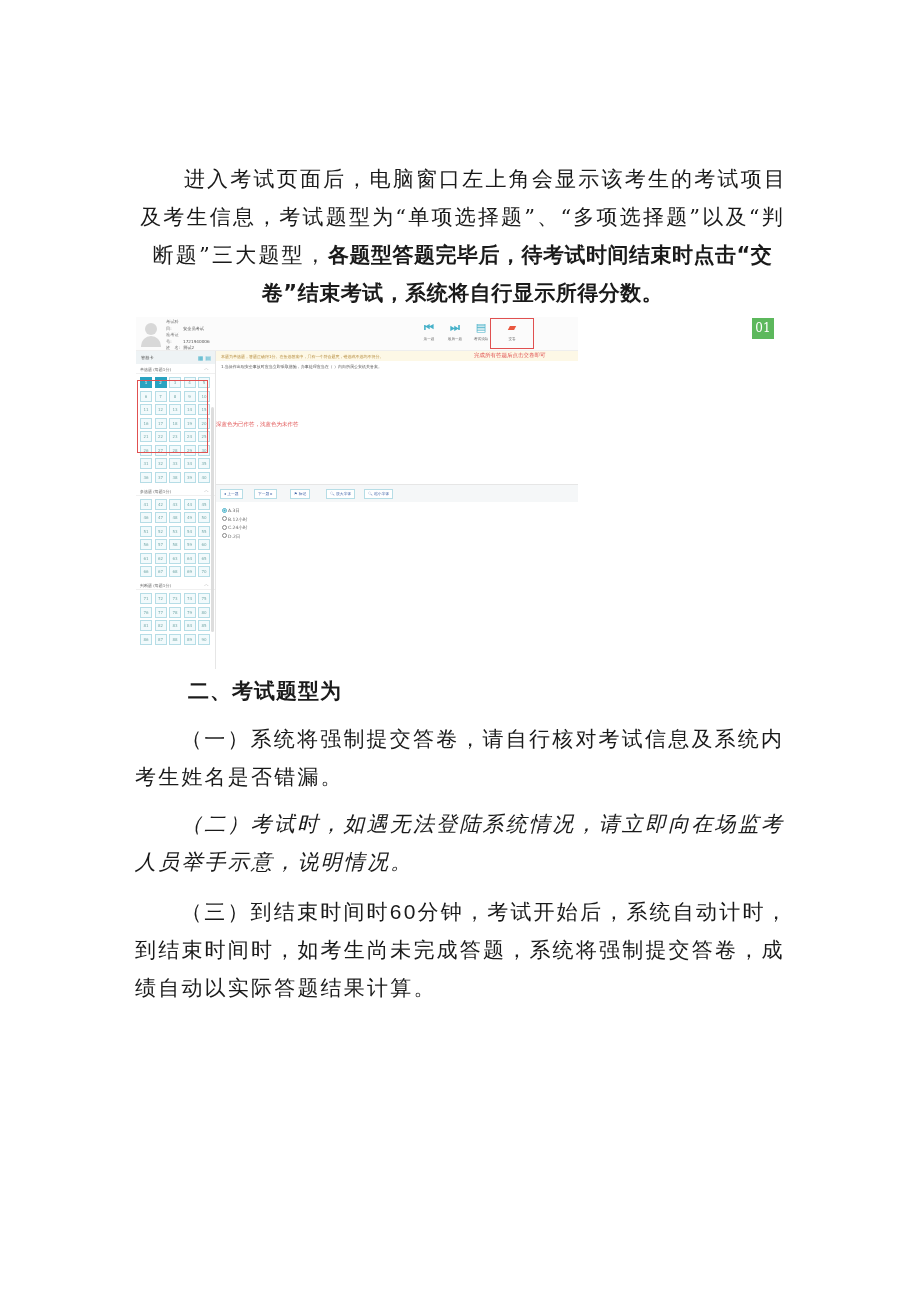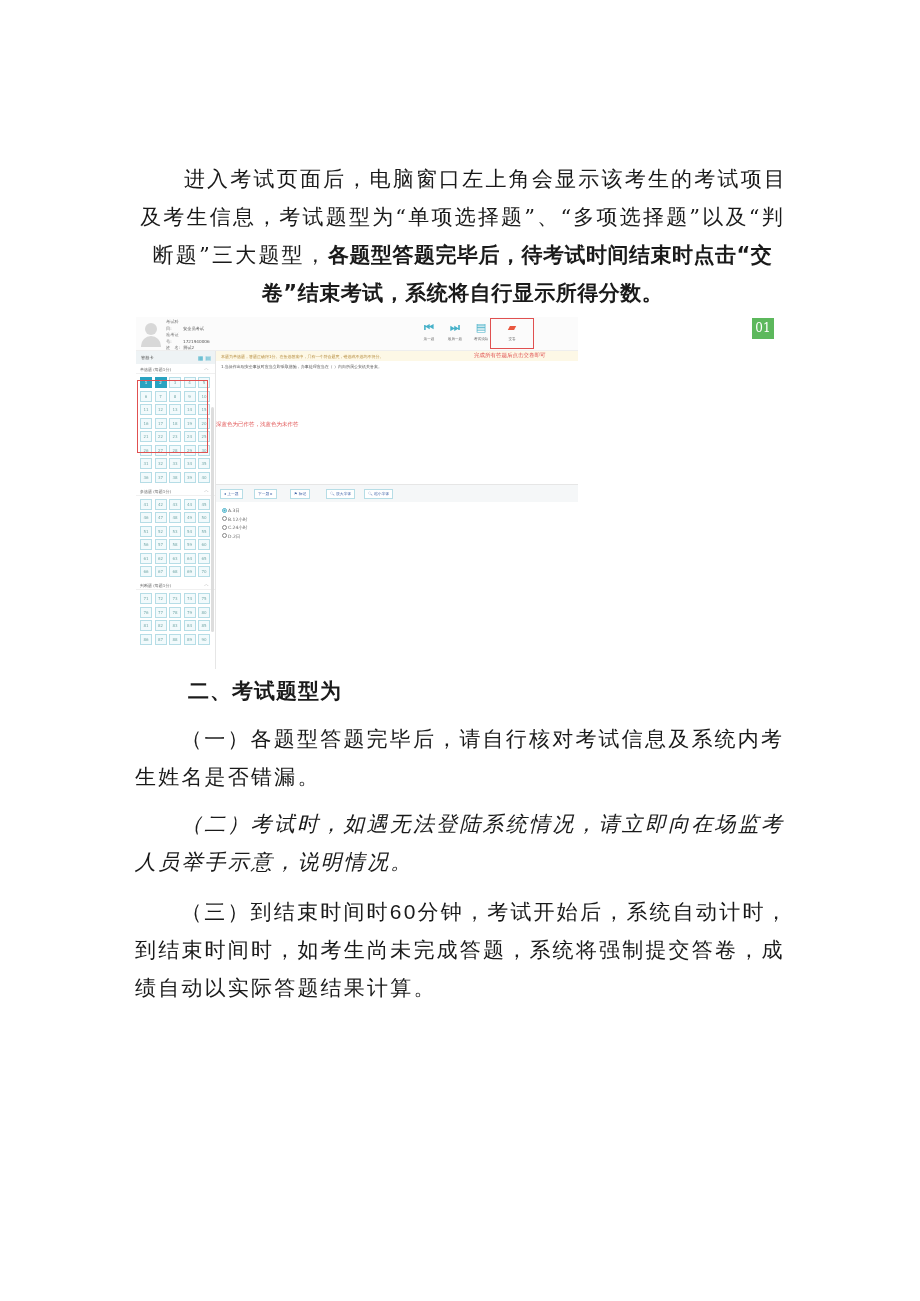--- a/index.html
+++ b/index.html
@@ -216,15 +216,15 @@
         <div><span class="radio"></span>C.24小时</div>
         <div><span class="radio"></span>D.2日</div>
       </div>
   </div>
   <div class="note-left">深蓝色为已作答，浅蓝色为未作答</div>
 </div>
 
 <div id="badge">01</div>
 
 <div id="heading2">二、考试题型为</div>
-<div class="para" id="p2"><span class="indent"></span><span>（一）各题型答题完毕后，请自行核对考试信息及系统内考生姓名是否错漏。</span></div>
+<div class="para" id="p2"><span class="indent"></span><span>（一）系统将强制提交答卷，请自行核对考试信息及系统内考生姓名是否错漏。</span></div>
 <div class="para" id="p3"><span class="indent"></span><span>（二）考试时，如遇无法登陆系统情况，请立即向在场监考人员举手示意，说明情况。</span></div>
 <div class="para" id="p4"><span class="indent"></span><span>（三）到结束时间时</span><span class="sans">60</span><span>分钟，考试开始后，系统自动计时，到结束时间时，如考生尚未完成答题，系统将强制提交答卷，成绩自动以实际答题结果计算。</span></div>
 
 </body></html>

